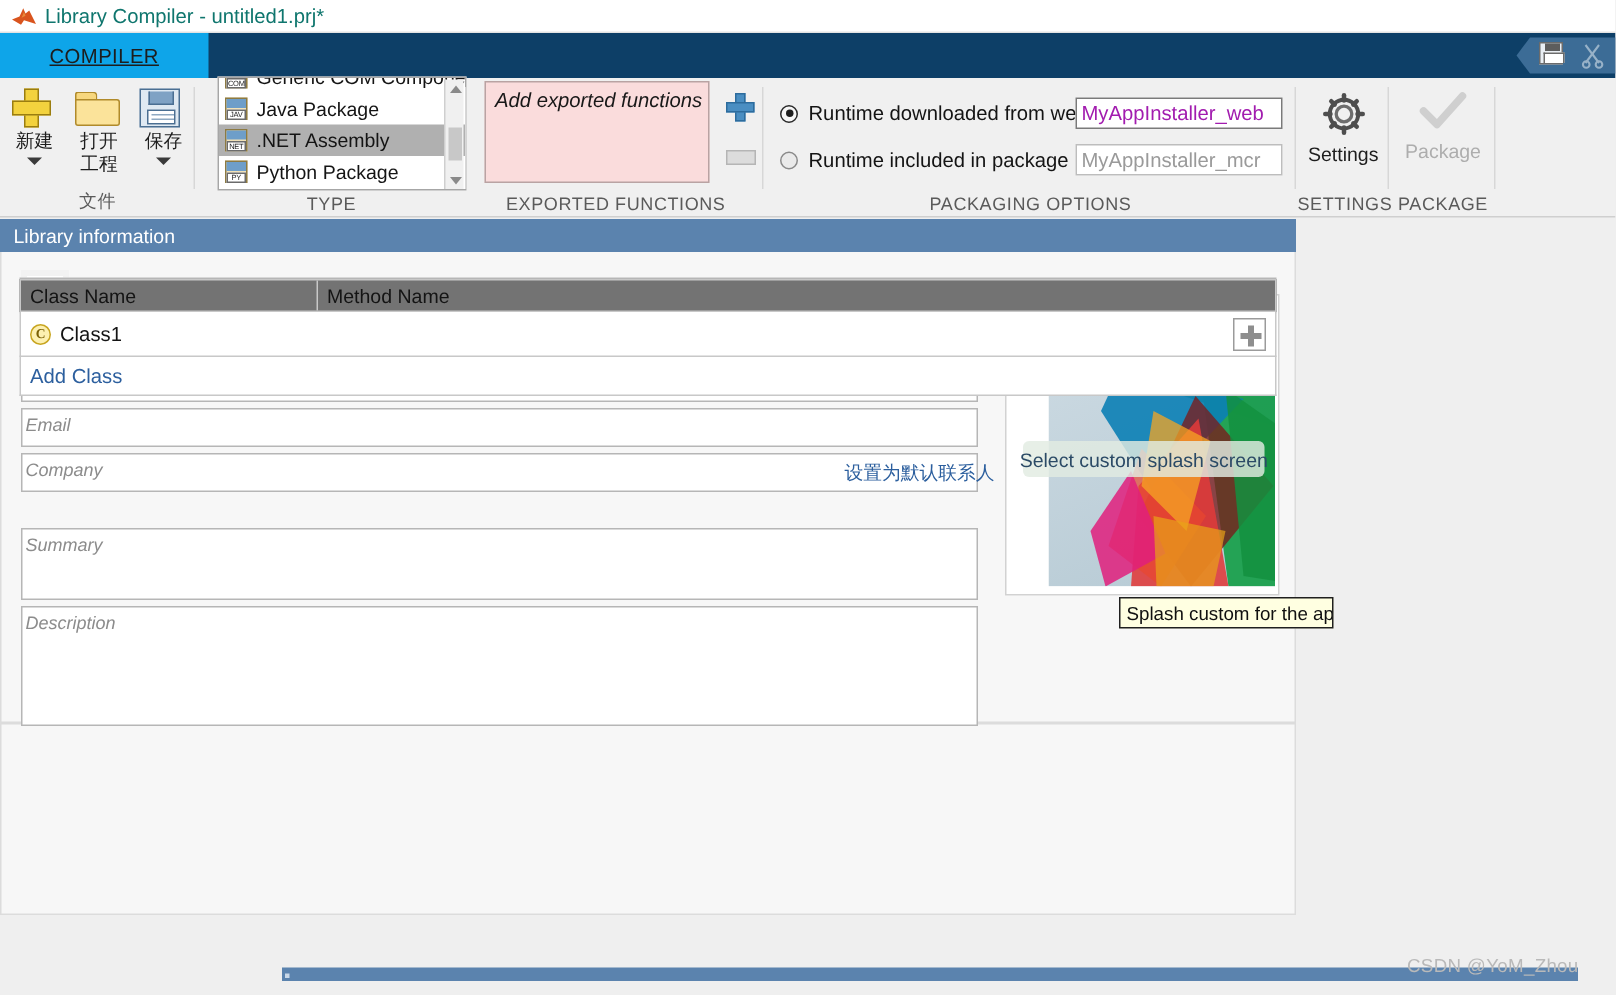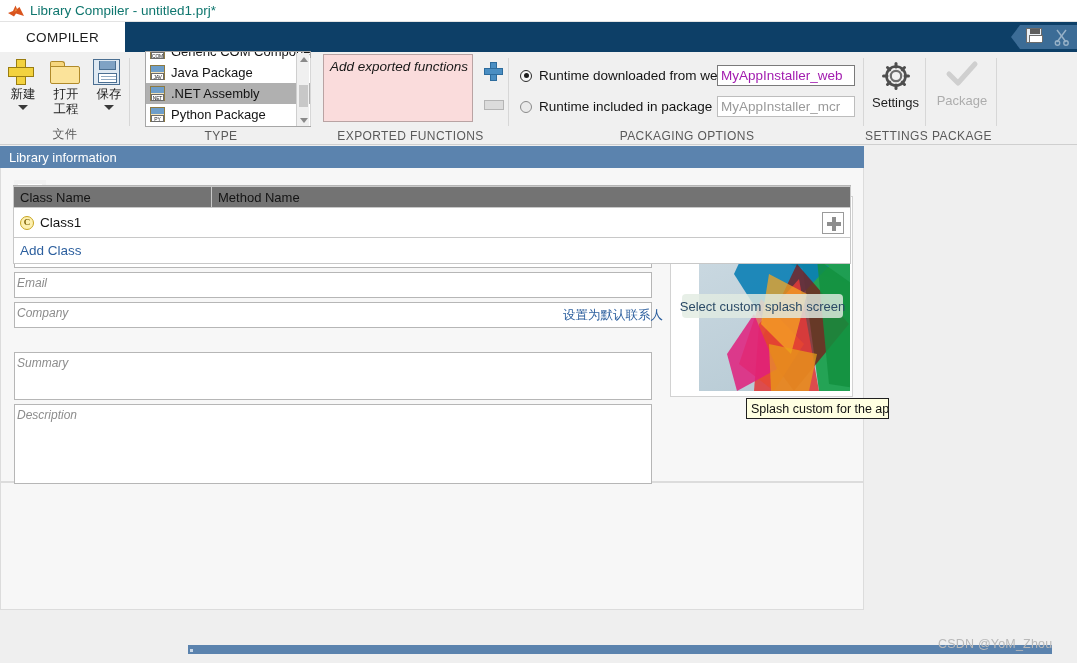--- a/index.html
+++ b/index.html
@@ -28,24 +28,24 @@
   .title-text {
     font-size: 13.5px; color: #0f766e; white-space: nowrap;
   }
 
   
   .tabstrip {
     position: absolute; left: 0; top: 22px; width: 1077px; height: 30px;
     background: #0d3f67;
   }
   .tab-active {
-    position: absolute; left: 0; top: 0; width: 125px; height: 30px;
-    background: #ffffff;
+    position: absolute; left: 0; top: 0; width: 139px; height: 30px;
+    background: #0ea5e9;
     display: flex; align-items: center; justify-content: center;
-    font-size: 13.5px; color: #1d1d1d; letter-spacing: .3px;
+    font-size: 13.5px; color: #1d1d1d; letter-spacing: .3px; text-decoration: underline;
   }
   .qat {
     position: absolute; right: 0; top: 3px; height: 24px;
     display: flex; align-items: center;
   }
   .qat-arrow {
     width: 0; height: 0;
     border-top: 12px solid transparent;
     border-bottom: 12px solid transparent;
     border-right: 9px solid #3c6c96;

